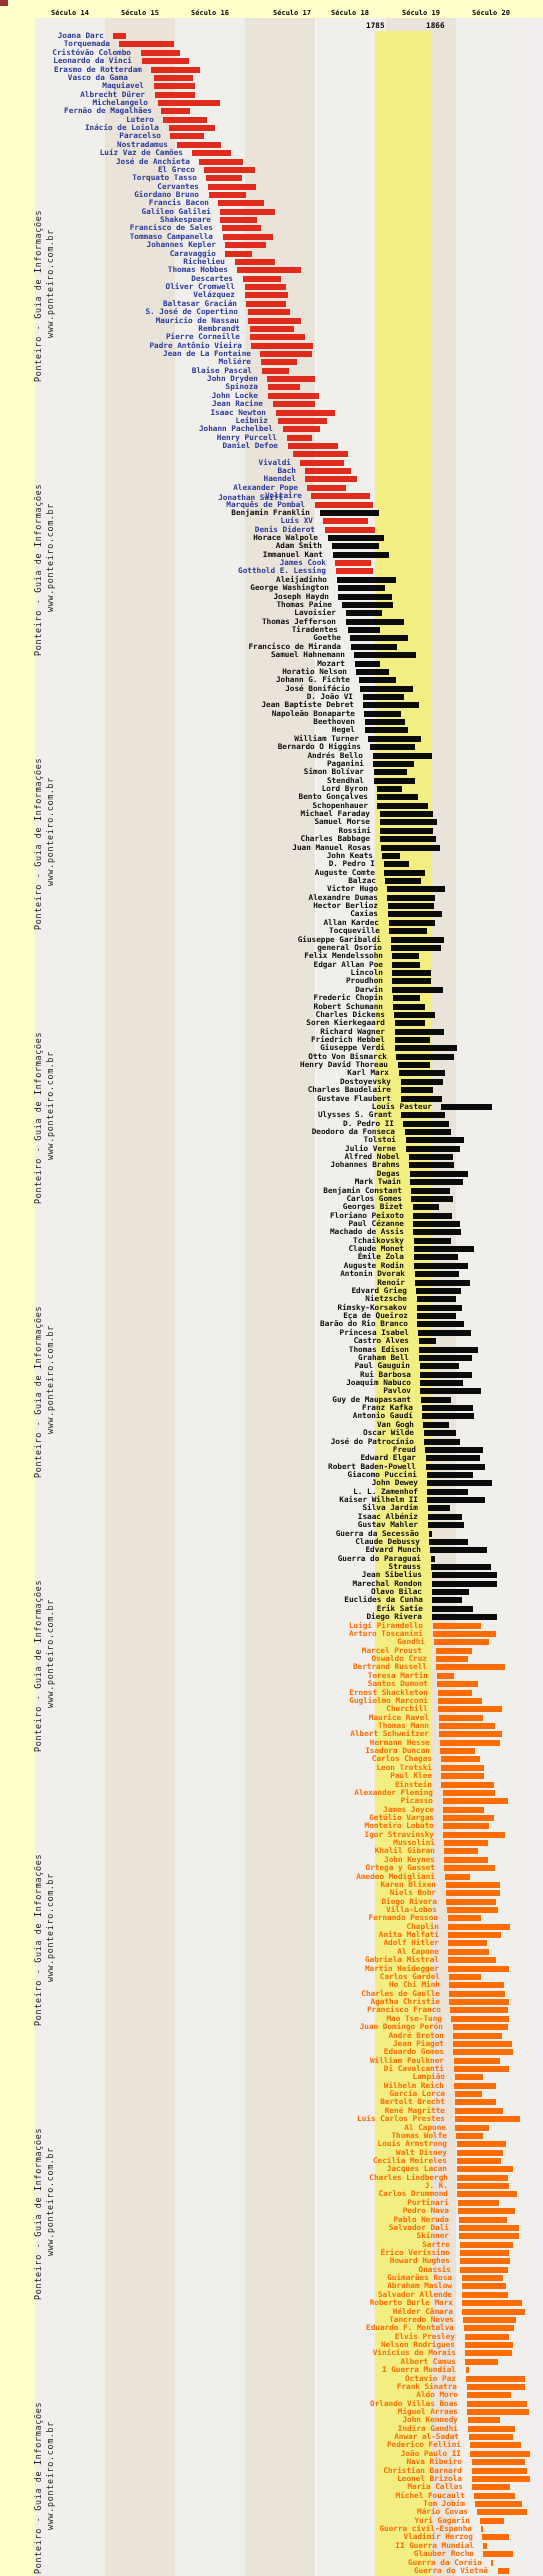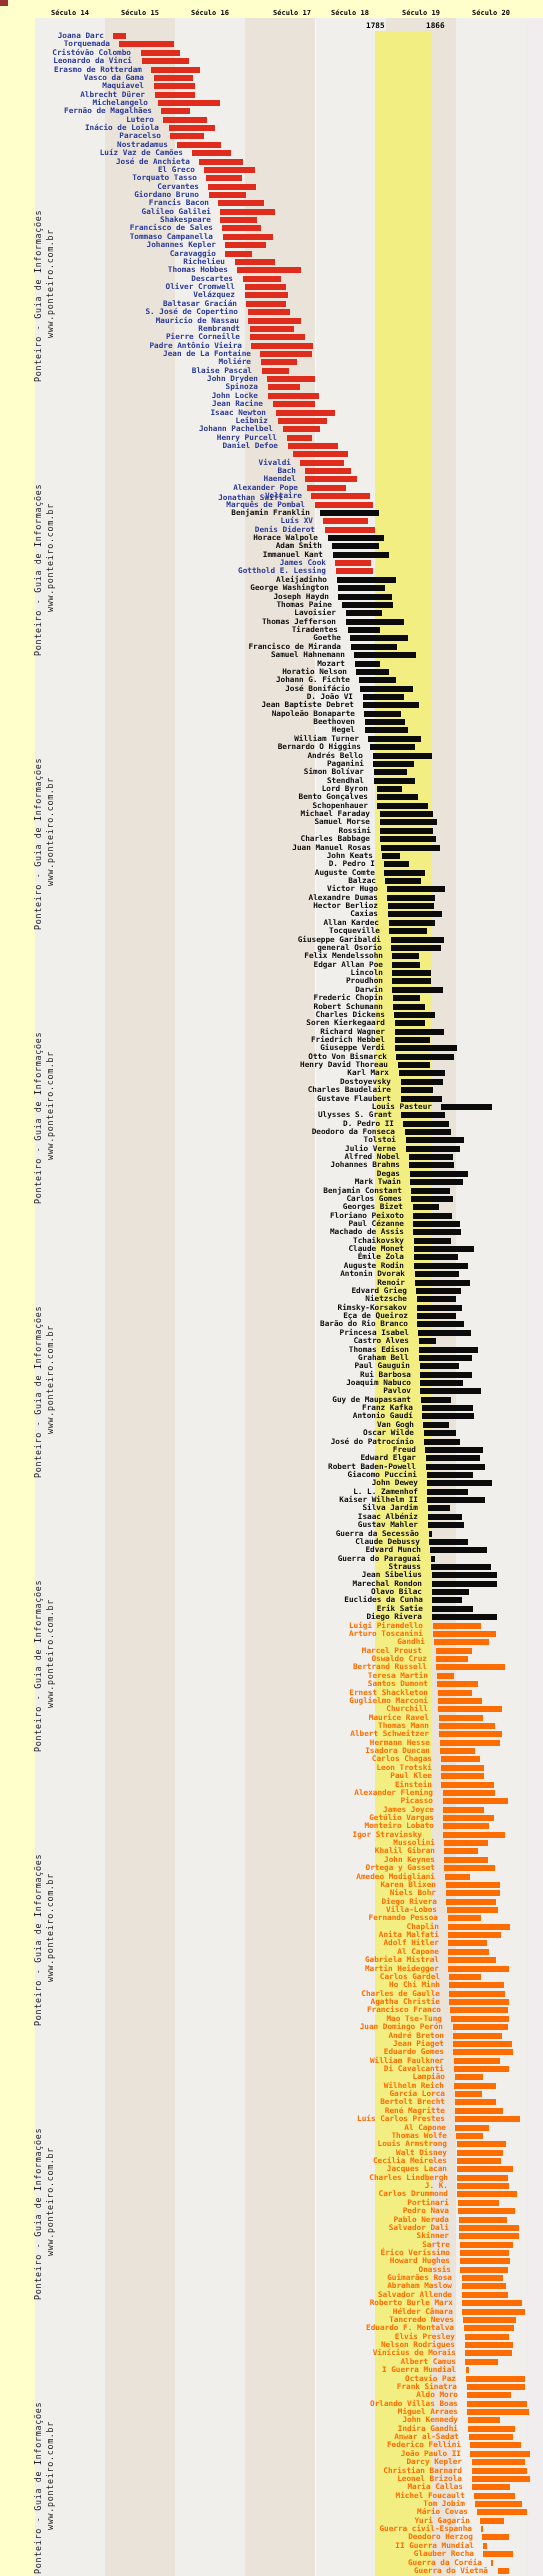--- a/index.html
+++ b/index.html
@@ -80,21 +80,21 @@
       </div>
       <div class="row" style="top: 57px;">
         <span class="pname" style="color: rgb(43, 58, 154); right: 412px;">Leonardo da Vinci</span>
         <div class="pbar" style="left: 142px; width: 47px; background: rgb(224, 44, 28);"></div>
       </div>
       <div class="row" style="top: 66px;">
         <span class="pname" style="color: rgb(43, 58, 154); right: 402px;">Erasmo de Rotterdam</span>
         <div class="pbar" style="left: 151px; width: 49px; background: rgb(224, 44, 28);"></div>
       </div>
       <div class="row" style="top: 74px;">
-        <span class="pname" style="color: rgb(43, 58, 154); right: 400px;">Vasco da Gama</span>
+        <span class="pname" style="color: rgb(43, 58, 154); right: 416px;">Vasco da Gama</span>
         <div class="pbar" style="left: 154px; width: 39px; background: rgb(224, 44, 28);"></div>
       </div>
       <div class="row" style="top: 82px;">
         <span class="pname" style="color: rgb(43, 58, 154); right: 400px;">Maquiavel</span>
         <div class="pbar" style="left: 154px; width: 41px; background: rgb(224, 44, 28);"></div>
       </div>
       <div class="row" style="top: 91px;">
         <span class="pname" style="color: rgb(43, 58, 154); right: 399px;">Albrecht Dürer</span>
         <div class="pbar" style="left: 155px; width: 40px; background: rgb(224, 44, 28);"></div>
       </div>
@@ -920,21 +920,21 @@
       </div>
       <div class="row" style="top: 1814px; text-align: right;">
         <span class="pname" style="color: rgb(255, 109, 0); right: 110px;">Getúlio Vargas</span>
         <div class="pbar" style="left: 443px; width: 51px; background: rgb(255, 109, 0);"></div>
       </div>
       <div class="row" style="top: 1822px;">
         <span class="pname" style="color: rgb(255, 109, 0); right: 110px;">Monteiro Lobato</span>
         <div class="pbar" style="left: 443px; width: 46px; background: rgb(255, 109, 0);"></div>
       </div>
       <div class="row" style="top: 1831px;">
-        <span class="pname" style="color: rgb(255, 109, 0); right: 122px; margin-left: 15px;">Igor Stravinsky</span>
+        <span class="pname" style="color: rgb(255, 109, 0); right: 110px; margin-left: 15px;">Igor Stravinsky</span>
         <div class="pbar" style="left: 443px; width: 62px; background: rgb(255, 109, 0);"></div>
       </div>
       <div class="row" style="top: 1839px;">
         <span class="pname" style="color: rgb(255, 109, 0); right: 109px;">Mussolini</span>
         <div class="pbar" style="left: 444px; width: 44px; background: rgb(255, 109, 0);"></div>
       </div>
       <div class="row" style="top: 1847px;">
         <span class="pname" style="color: rgb(255, 109, 0); right: 109px;">Khalil Gibran</span>
         <div class="pbar" style="left: 444px; width: 34px; background: rgb(255, 109, 0);"></div>
       </div>
@@ -1220,21 +1220,21 @@
       </div>
       <div class="row" style="top: 2441px;">
         <span class="pname" style="color: rgb(255, 109, 0); right: 83px;">Federico Fellini</span>
         <div class="pbar" style="left: 470px; width: 51px; background: rgb(255, 109, 0);"></div>
       </div>
       <div class="row" style="top: 2450px;">
         <span class="pname" style="color: rgb(255, 109, 0); right: 83px;">João Paulo II</span>
         <div class="pbar" style="left: 470px; width: 60px; background: rgb(255, 109, 0);"></div>
       </div>
       <div class="row" style="top: 2458px;">
-        <span class="pname" style="color: rgb(255, 109, 0); right: 82px;">Darcy Kepler</span>
+        <span class="pname" style="color: rgb(255, 109, 0); right: 82px;">Nava Ribeiro</span>
         <div class="pbar" style="left: 472px; width: 53px; background: rgb(255, 109, 0);"></div>
       </div>
       <div class="row" style="top: 2467px;">
         <span class="pname" style="color: rgb(255, 109, 0); right: 82px;">Christian Barnard</span>
         <div class="pbar" style="left: 472px; width: 55px; background: rgb(255, 109, 0);"></div>
       </div>
       <div class="row" style="top: 2475px;">
         <span class="pname" style="color: rgb(255, 109, 0); right: 82px;">Leonel Brizola</span>
         <div class="pbar" style="left: 472px; width: 58px; background: rgb(255, 109, 0);"></div>
       </div>
@@ -1256,21 +1256,21 @@
       </div>
       <div class="row" style="top: 2517px;">
         <span class="pname" style="color: rgb(255, 109, 0); right: 74px;">Yuri Gagarin</span>
         <div class="pbar" style="left: 480px; width: 24px; background: rgb(255, 109, 0);"></div>
       </div>
       <div class="row" style="top: 2525px; text-decoration: underline;">
         <span class="pname" style="color: rgb(255, 109, 0); right: 72px;">Guerra civil-Espanha</span>
         <div class="pbar" style="left: 481px; width: 2.1px; background: rgb(255, 109, 0);"></div>
       </div>
       <div class="row" style="top: 2533px;">
-        <span class="pname" style="color: rgb(255, 109, 0); right: 71px;">Deodoro Herzog</span>
+        <span class="pname" style="color: rgb(255, 109, 0); right: 71px;">Vladimir Herzog</span>
         <div class="pbar" style="left: 482px; width: 27px; background: rgb(255, 109, 0);"></div>
       </div>
       <div class="row" style="top: 2542px;">
         <span class="pname" style="color: rgb(255, 109, 0); right: 70px;">II Guerra Mundial</span>
         <div class="pbar" style="left: 483px; width: 4.2px; background: rgb(255, 109, 0);"></div>
       </div>
       <div class="row" style="top: 2550px;">
         <span class="pname" style="color: rgb(255, 109, 0); right: 70px;">Glauber Rocha</span>
         <div class="pbar" style="left: 483px; width: 29.5px; background: rgb(255, 109, 0);"></div>
       </div>

